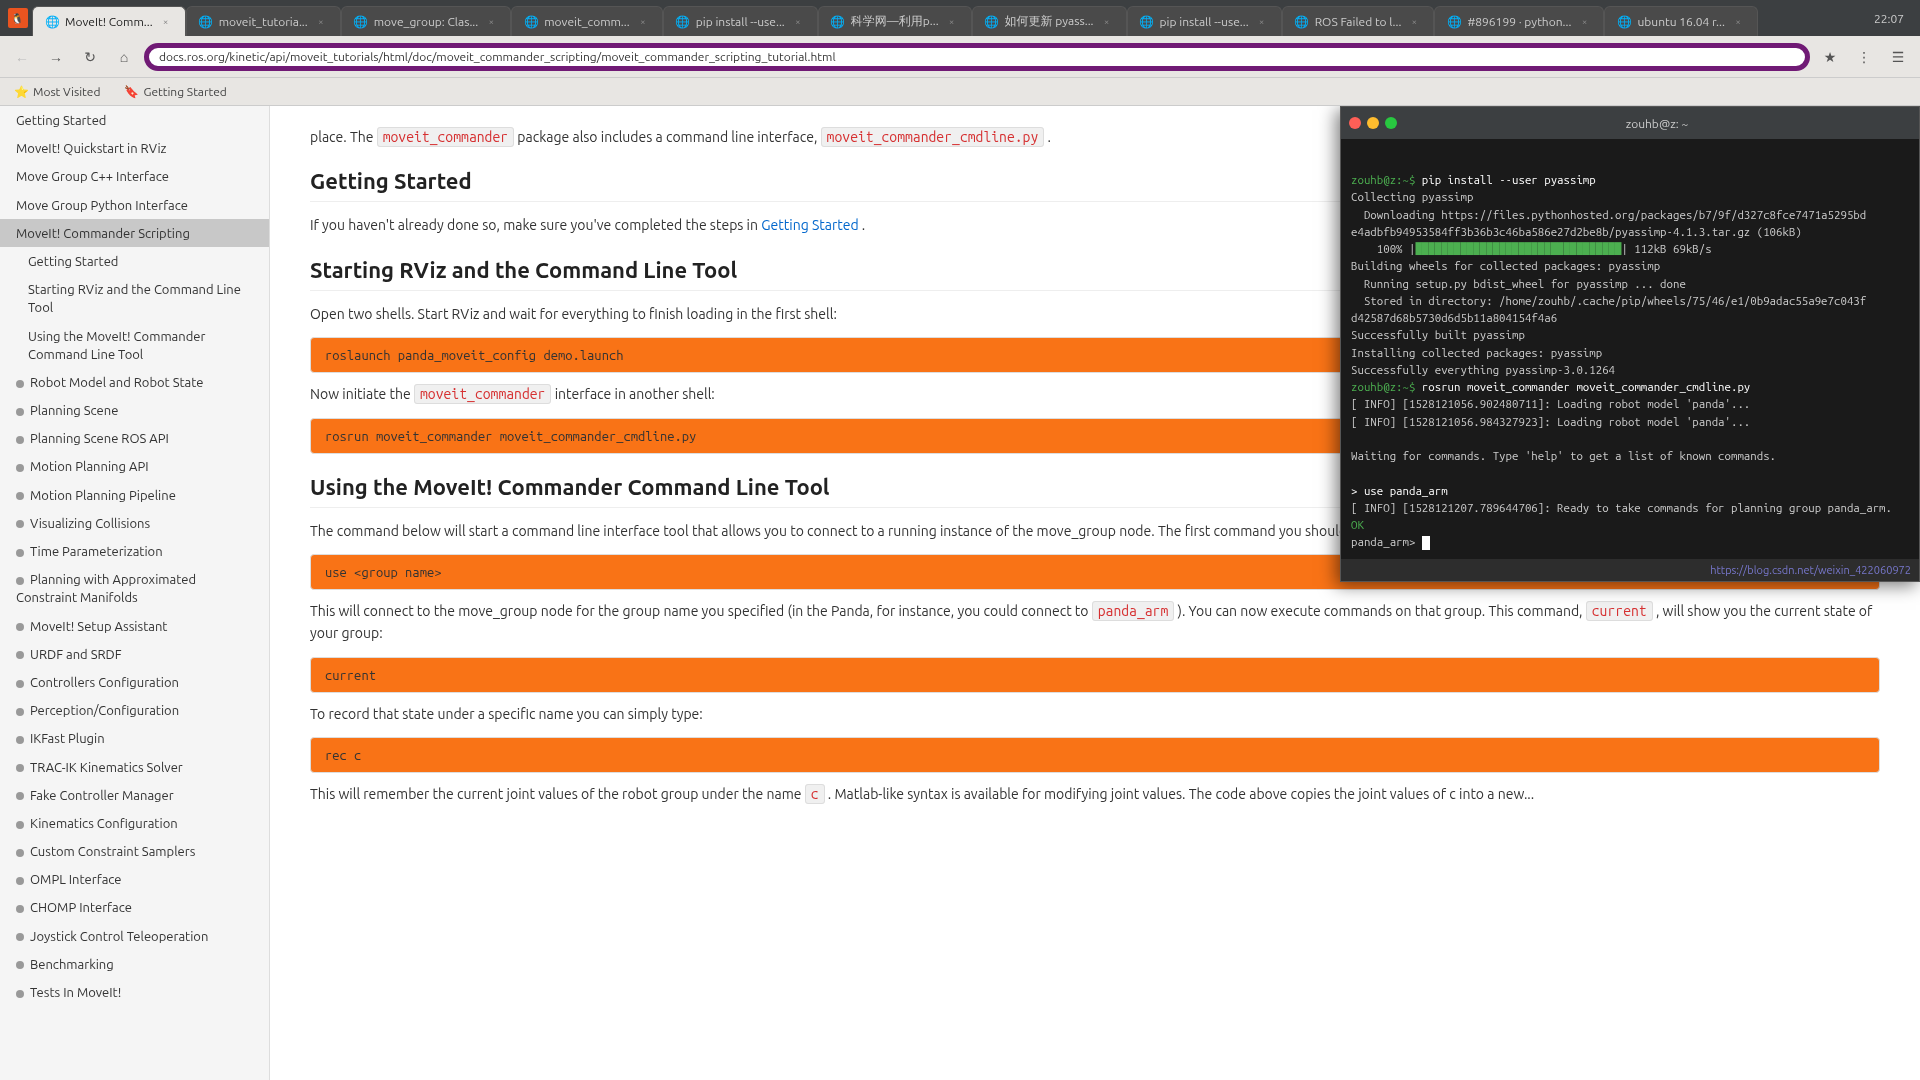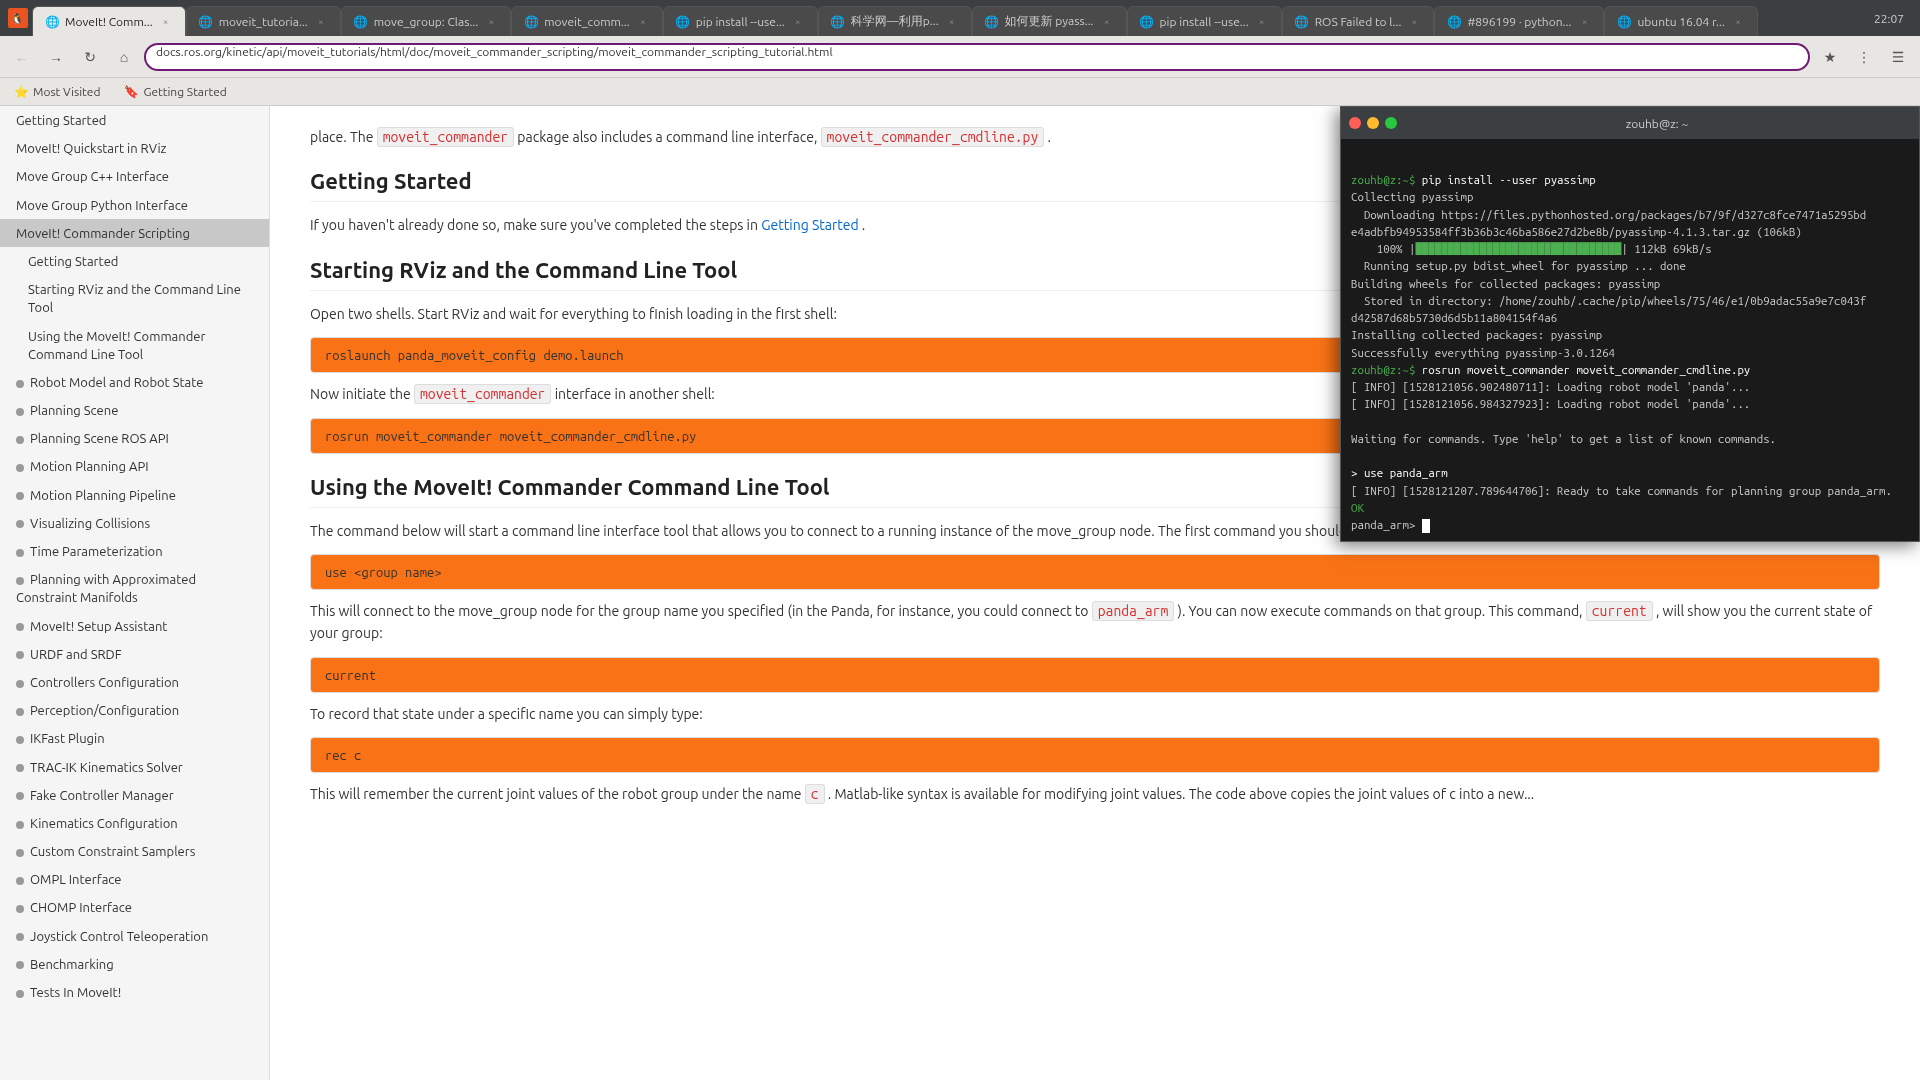--- a/index.html
+++ b/index.html
@@ -17,21 +17,21 @@
     .tab.active { background: #e8e6e3; color: #222; }
     .tab-close { width: 14px; height: 14px; border-radius: 50%; display: flex; align-items: center; justify-content: center; font-size: 10px; cursor: pointer; color: #888; flex-shrink: 0; }
     .tab-favicon { width: 14px; height: 14px; flex-shrink: 0; }
     .tab-label { overflow: hidden; text-overflow: ellipsis; white-space: nowrap; }
     .time-display { color: #ccc; font-size: 12px; padding: 0 8px; white-space: nowrap; }
 
     
     .nav-bar { height: 42px; background: #e8e6e3; display: flex; align-items: center; padding: 0 8px; gap: 6px; border-bottom: 1px solid #ccc; }
     .nav-btn { width: 28px; height: 28px; border-radius: 50%; display: flex; align-items: center; justify-content: center; cursor: pointer; color: #555; font-size: 14px; background: none; border: none; }
     .nav-btn.disabled { color: #bbb; cursor: default; }
-    .address-bar { flex: 1; height: 28px; background: white; border: 2px solid #701a75; border-radius: 14px; display: flex; padding: 0 10px; font-size: 12px; color: #333; }
+    .address-bar { flex: 1; height: 28px; background: white; border: 5px solid #701a75; border-radius: 14px; display: flex; align-items: center; padding: 0 10px; font-size: 12px; color: #333; }
     .address-bar .url { flex: 1; overflow: hidden; text-overflow: ellipsis; white-space: nowrap; }
     .bookmark-bar { height: 28px; background: #e8e6e3; display: flex; align-items: center; padding: 0 8px; gap: 12px; border-bottom: 1px solid #ccc; font-size: 12px; color: #444; }
     .bookmark-item { display: flex; align-items: center; gap: 4px; cursor: pointer; padding: 2px 6px; border-radius: 3px; white-space: nowrap; }
     .bookmark-icon { font-size: 12px; }
 
     
     .content-area { flex: 1; display: flex; overflow: hidden; background: #fff; }
 
     
     .sidebar { width: 270px; background: #f5f5f5; border-right: 1px solid #ddd; overflow-y: auto; font-size: 13px; flex-shrink: 0; }
@@ -246,33 +246,37 @@
           <div class="terminal-btn min"></div>
           <div class="terminal-btn max"></div>
           <span class="terminal-title">zouhb@z: ~</span>
         </div>
         <div class="terminal-body">
           <div><span class="prompt">zouhb@z:~$</span> <span class="cmd">pip install --user pyassimp</span></div>
           <div><span class="output">Collecting pyassimp</span></div>
           <div><span class="output">&nbsp;&nbsp;Downloading https://files.pythonhosted.org/packages/b7/9f/d327c8fce7471a5295bd</span></div>
           <div><span class="output">e4adbfb94953584ff3b36b3c46ba586e27d2be8b/pyassimp-4.1.3.tar.gz (106kB)</span></div>
           <div><span class="output">&nbsp;&nbsp;&nbsp;&nbsp;100% |<span style="color:#4caf50">████████████████████████████████</span>| 112kB 69kB/s</span></div>
+          <div><span class="output">Building wheels for collected packages: pyassimp</span></div>
           <div><span class="output">&nbsp;&nbsp;Running setup.py bdist_wheel for pyassimp ... done</span></div>
-          <div><span class="output">Building wheels for collected packages: pyassimp</span></div>
           <div><span class="output">&nbsp;&nbsp;Stored in directory: /home/zouhb/.cache/pip/wheels/75/46/e1/0b9adac55a9e7c043f</span></div>
           <div><span class="output">d42587d68b5730d6d5b11a804154f4a6</span></div>
+          <div><span class="output">Successfully built pyassimp</span></div>
           <div><span class="output">Installing collected packages: pyassimp</span></div>
           <div><span class="output">Successfully everything pyassimp-3.0.1264</span></div>
           <div><span class="prompt">zouhb@z:~$</span> <span class="cmd">rosrun moveit_commander moveit_commander_cmdline.py</span></div>
           <div><span class="output">[ INFO] [1528121056.902480711]: Loading robot model 'panda'...</span></div>
           <div><span class="output">[ INFO] [1528121056.984327923]: Loading robot model 'panda'...</span></div>
           <div>&nbsp;</div>
           <div><span class="output">Waiting for commands. Type 'help' to get a list of known commands.</span></div>
           <div>&nbsp;</div>
           <div><span class="cmd">&gt; use panda_arm</span></div>
           <div><span class="output">[ INFO] [1528121207.789644706]: Ready to take commands for planning group panda_arm.</span></div>
           <div><span class="ok">OK</span></div>
           <div><span class="output">panda_arm&gt; </span><span class="cursor"></span></div>
         </div>
+        <div class="status-bar">
+          <span class="status-url">https://blog.csdn.net/weixin_422060972</span>
+        </div>
       </div>
     </div>
   </div>
 </div>
 
 </body></html>

